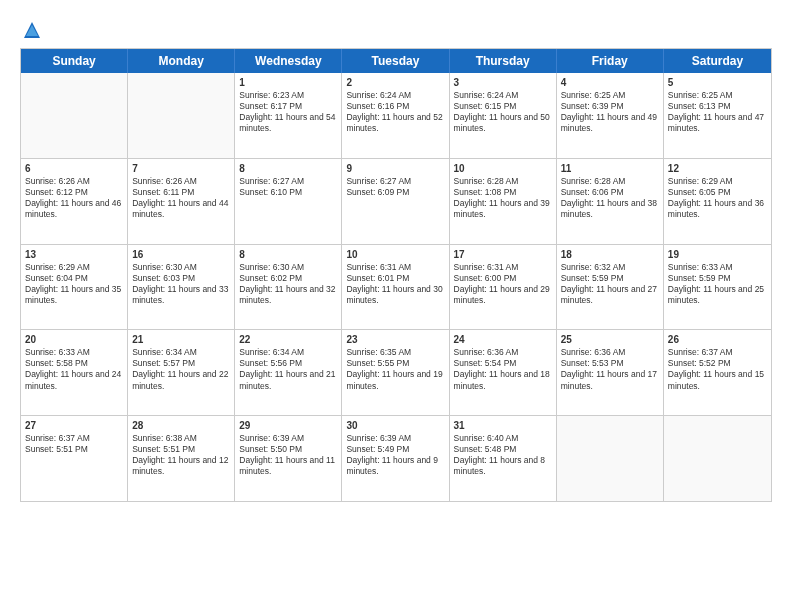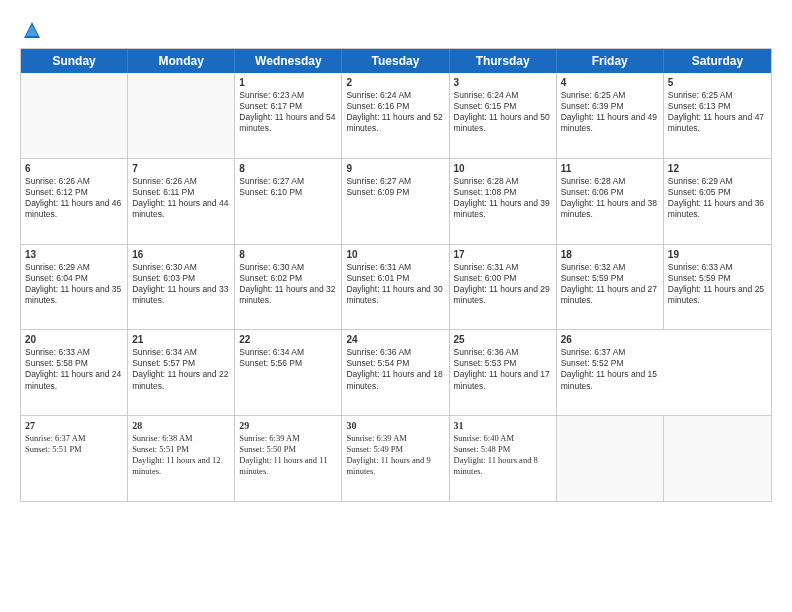--- a/index.html
+++ b/index.html
@@ -84,21 +84,21 @@
       flex: 1;
       display: flex;
       flex-direction: column;
     }
     .cal-row {
       display: grid;
       grid-template-columns: repeat(7, 1fr);
       flex: 1;
       border-bottom: 1px solid #ccc;
     }
-    .cal-row:last-child { border-bottom: none; font-family: Liberation Serif, serif; }
+    .cal-row:last-child { border-bottom: none; }
     .cal-cell {
       border-right: 1px solid #ccc;
       padding: 3px 4px;
       font-size: 8.5px;
       color: #333;
       line-height: 1.3;
       vertical-align: top;
       background: #fff;
     }
     .cal-cell:last-child { border-right: none; }
@@ -272,20 +272,27 @@
           <div class="cal-cell">
             <span class="day-num">21</span>
             <div>Sunrise: 6:34 AM</div>
             <div>Sunset: 5:57 PM</div>
             <div>Daylight: 11 hours and 22 minutes.</div>
           </div>
           <div class="cal-cell">
             <span class="day-num">22</span>
             <div>Sunrise: 6:34 AM</div>
             <div>Sunset: 5:56 PM</div>
+            <div>Daylight: 11 hours and 21 minutes.</div>
+          </div>
+          <div class="cal-cell">
+            <span class="day-num">23</span>
+            <div>Sunrise: 6:35 AM</div>
+            <div>Sunset: 5:55 PM</div>
+            <div>Daylight: 11 hours and 19 minutes.</div>
           </div>
           <div class="cal-cell">
             <span class="day-num">24</span>
             <div>Sunrise: 6:36 AM</div>
             <div>Sunset: 5:54 PM</div>
             <div>Daylight: 11 hours and 18 minutes.</div>
           </div>
           <div class="cal-cell">
             <span class="day-num">25</span>
             <div>Sunrise: 6:36 AM</div>

